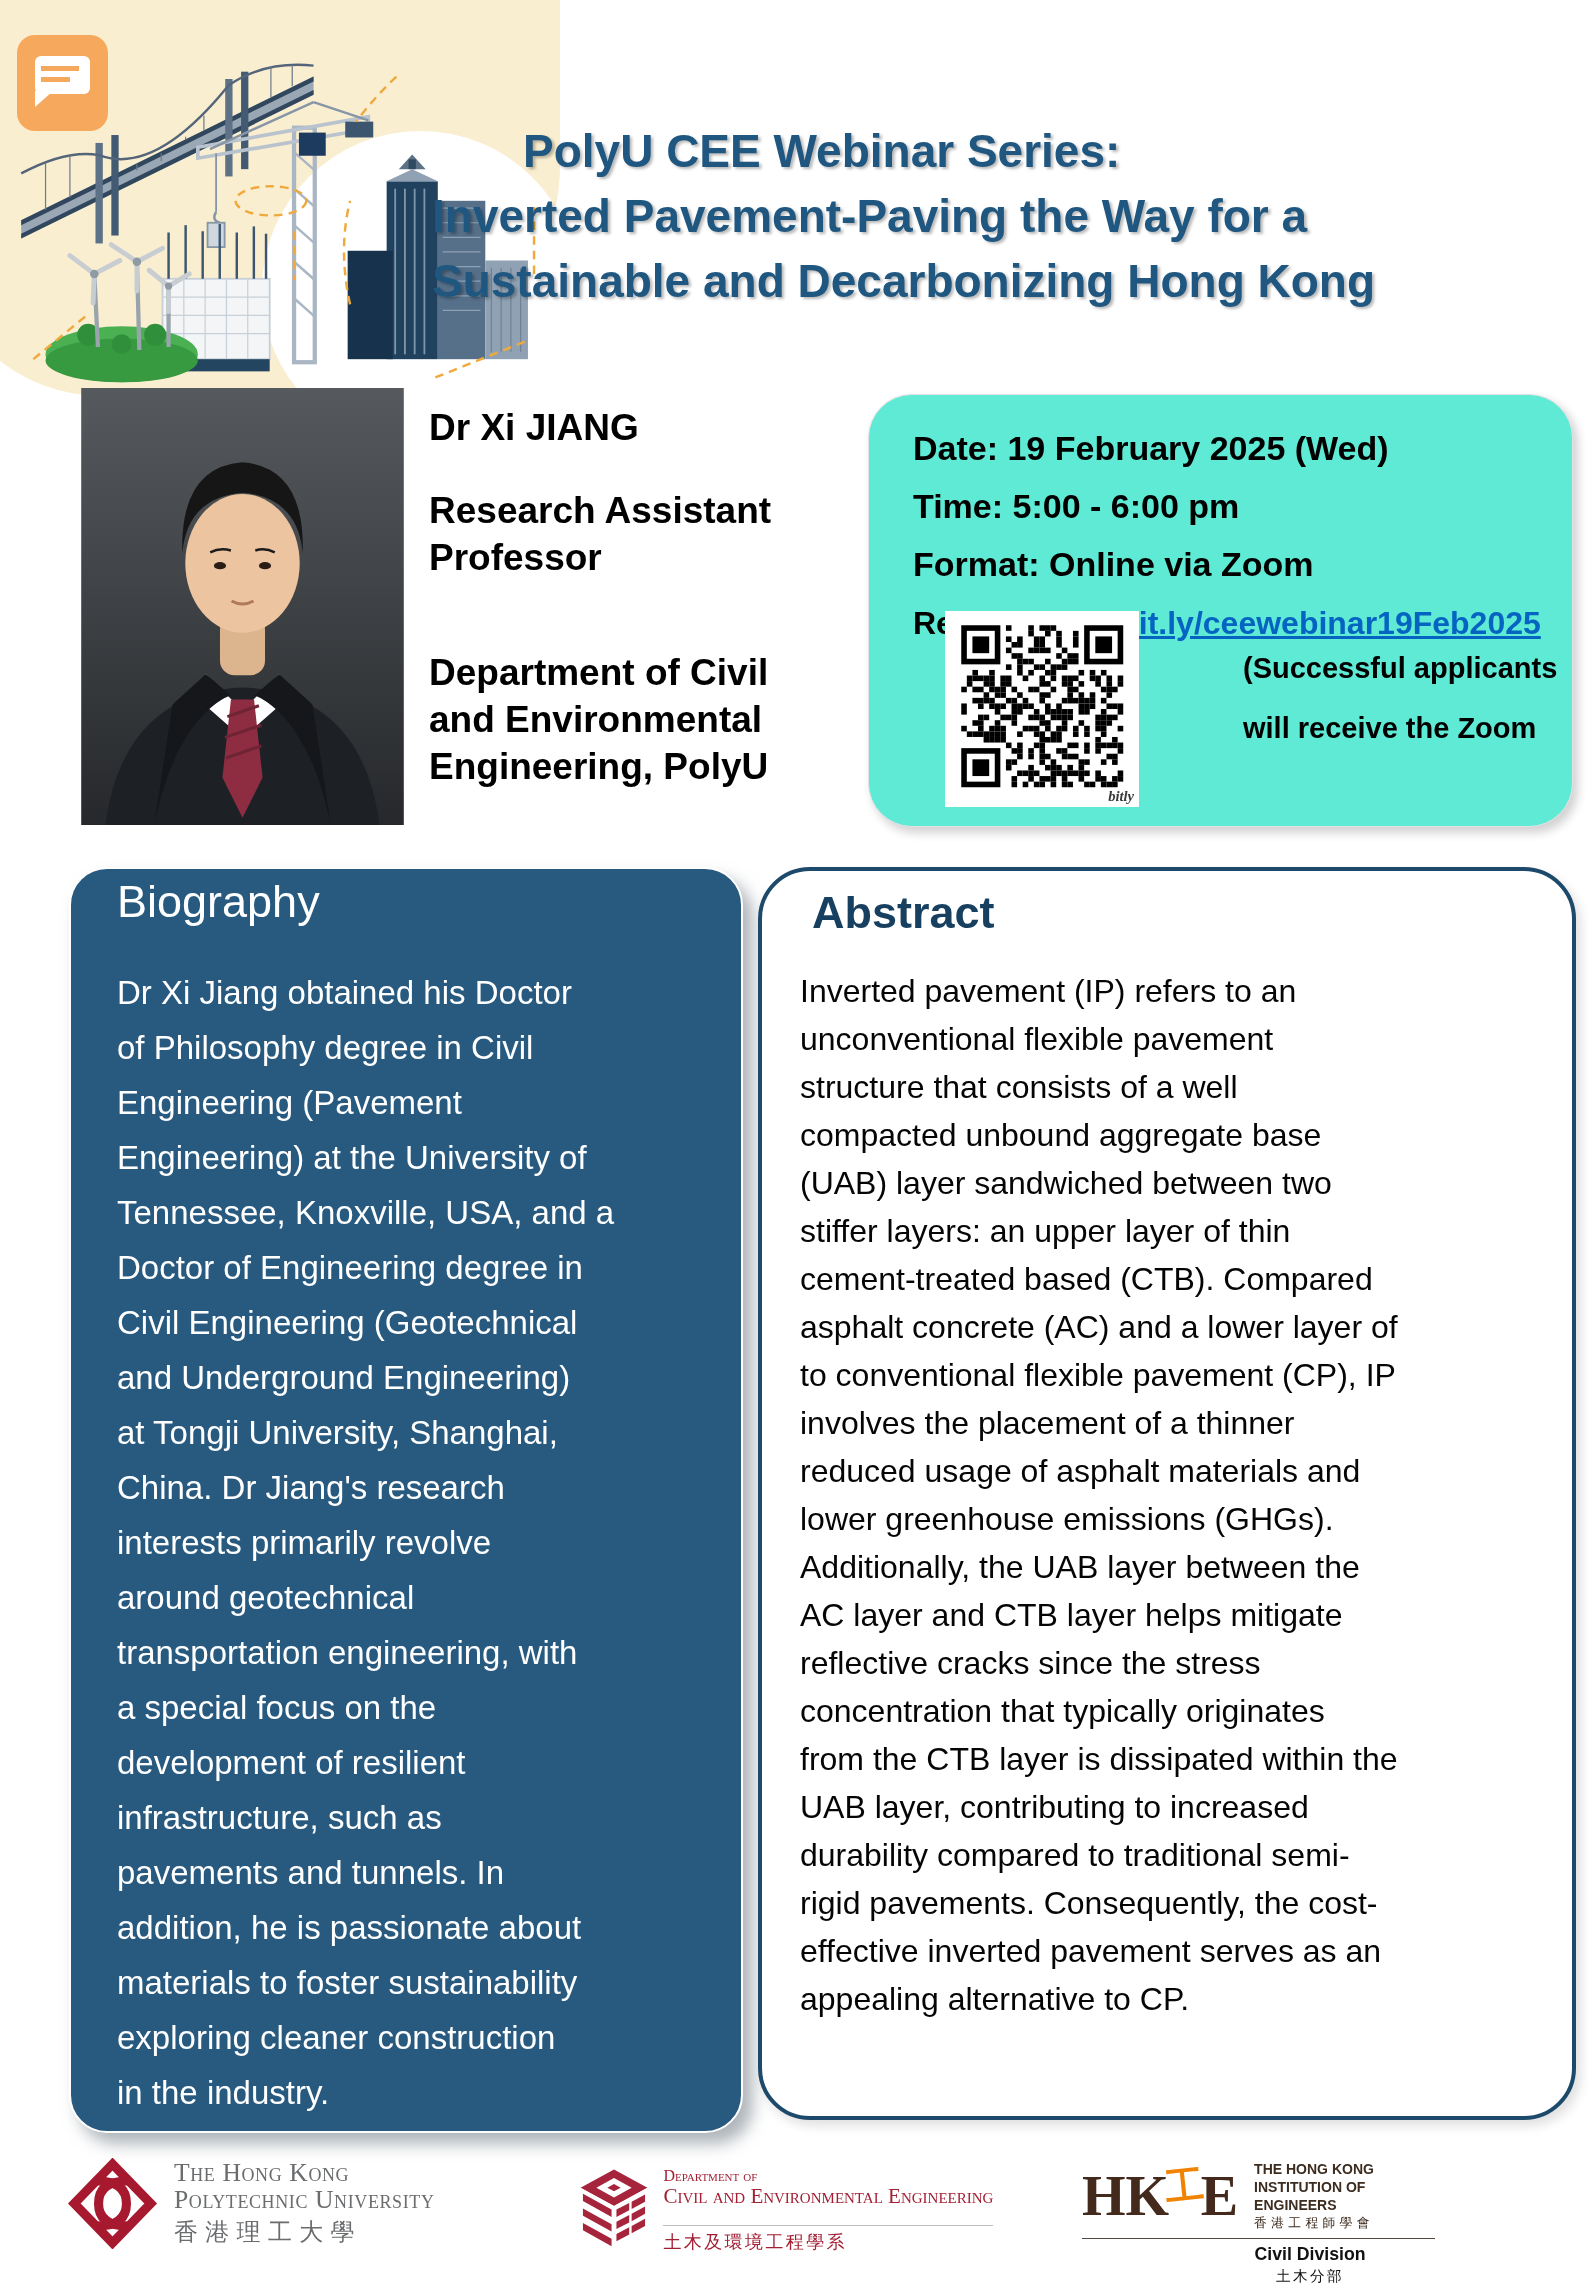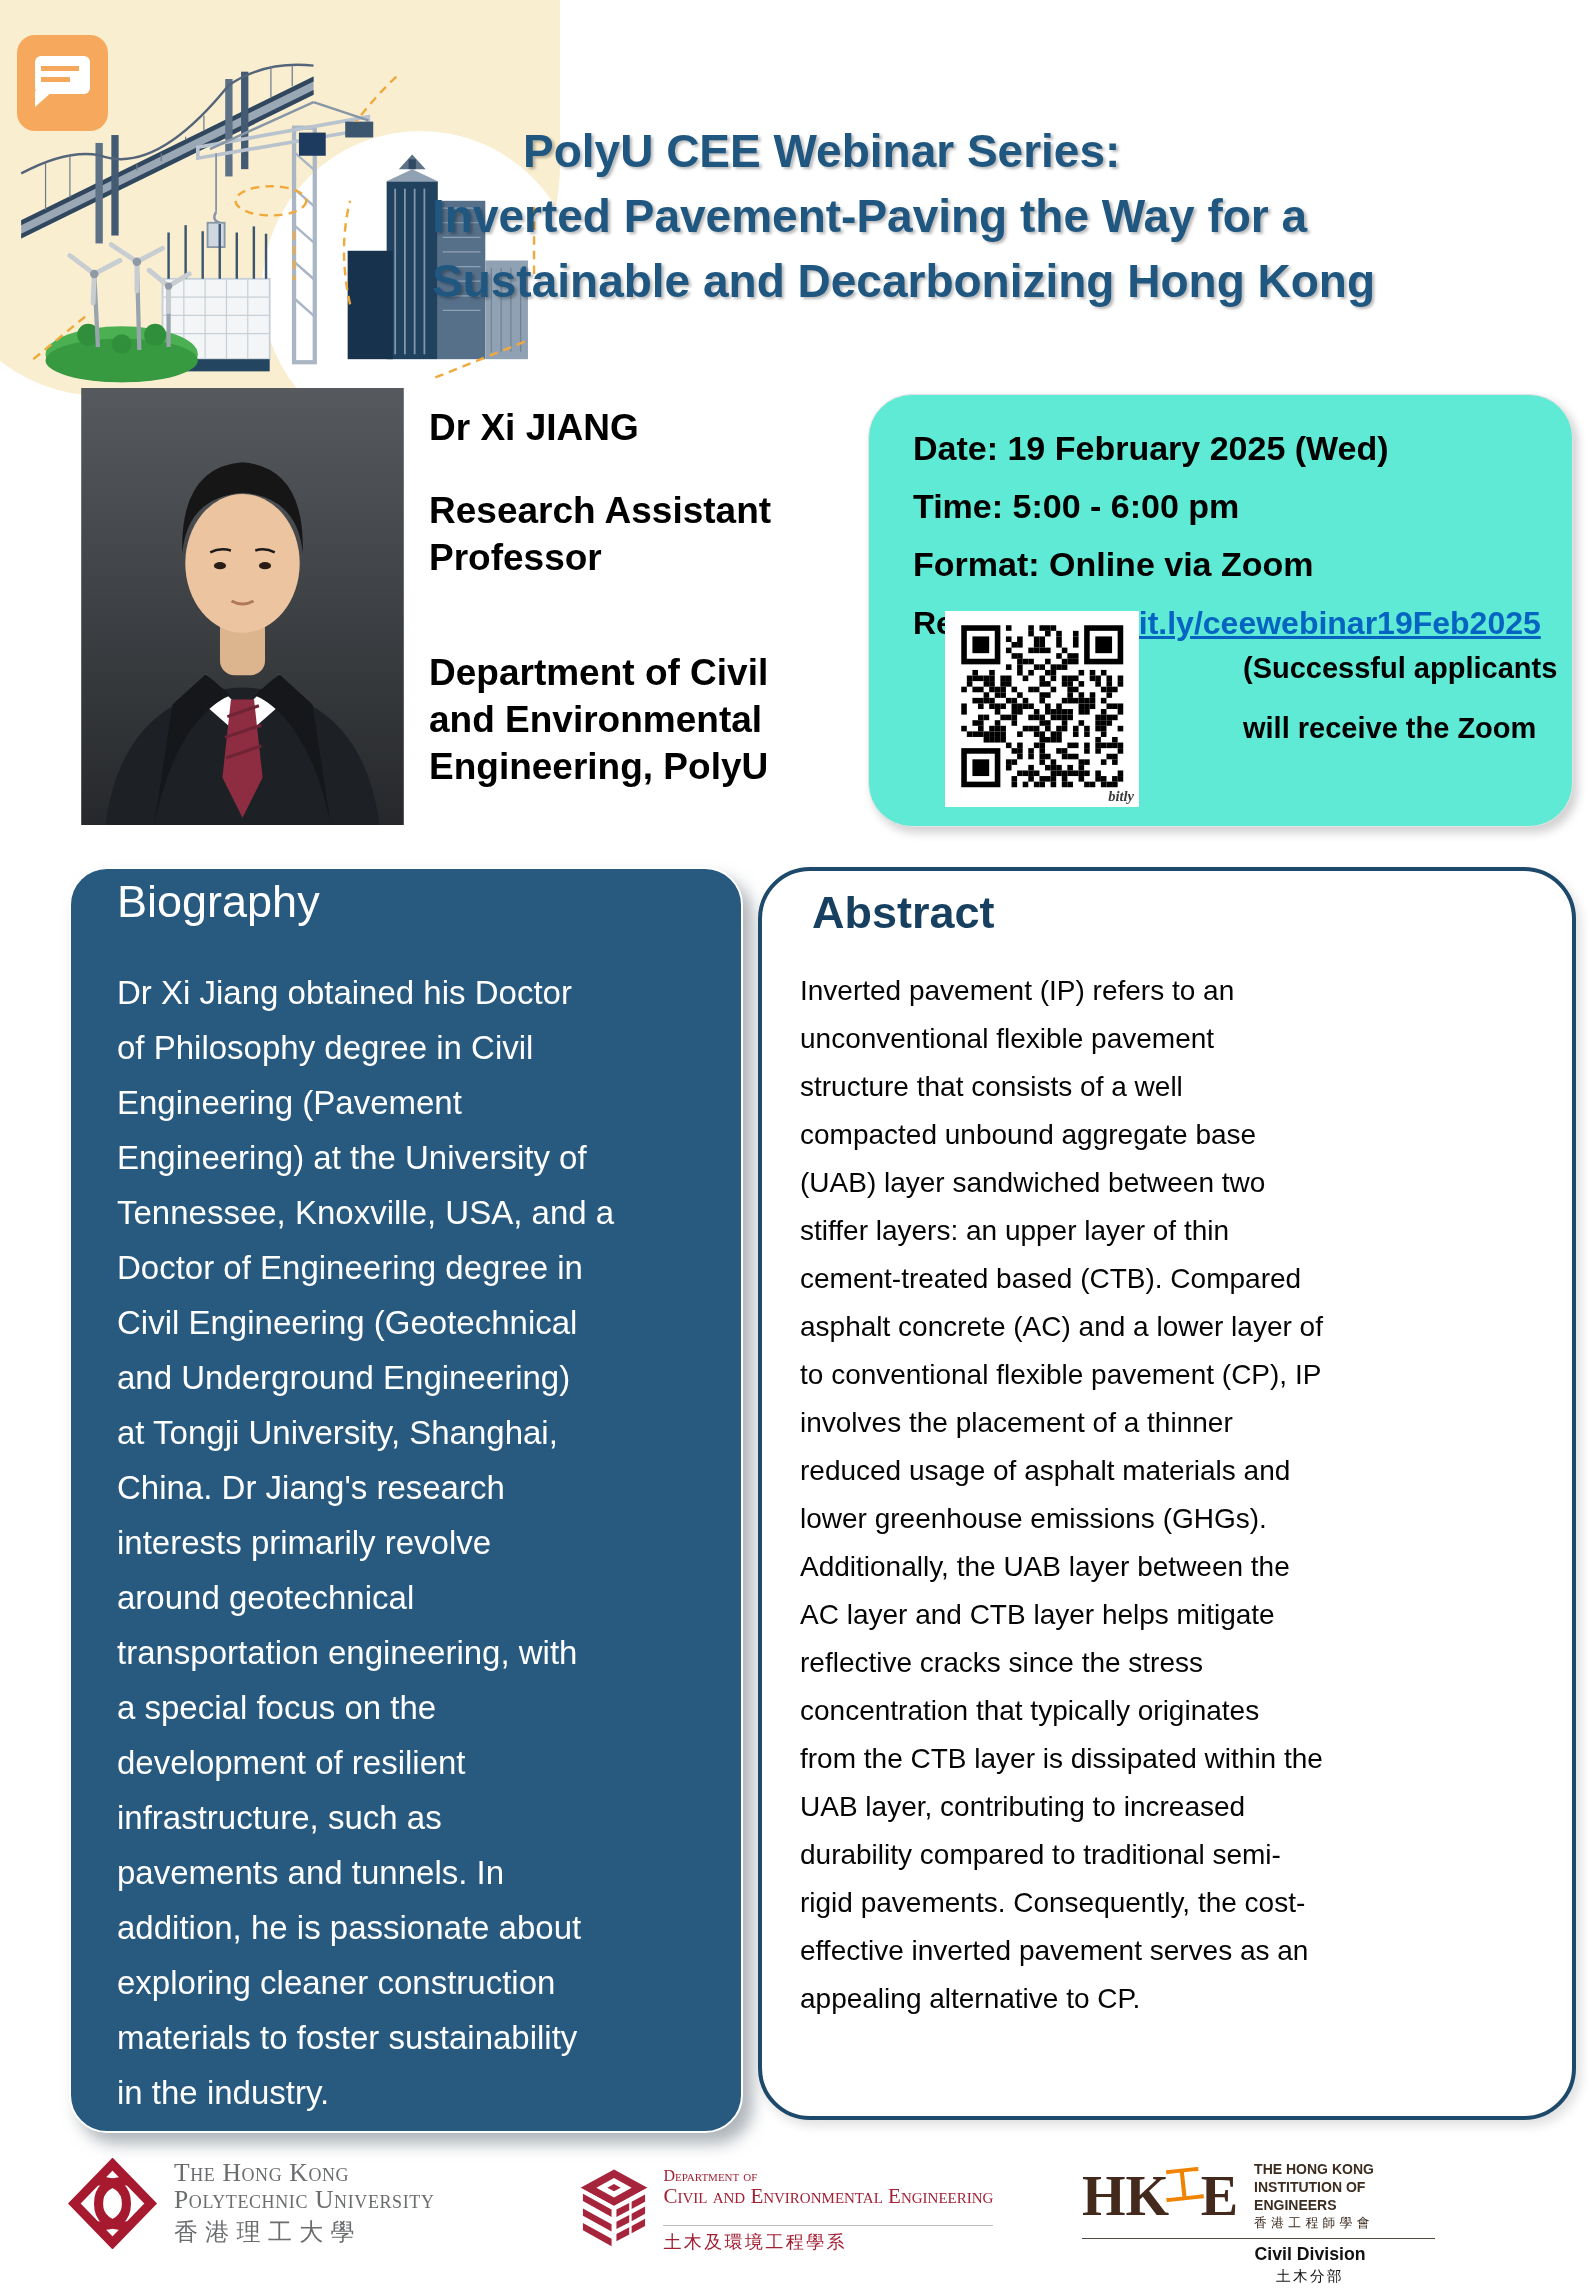--- a/index.html
+++ b/index.html
@@ -48,21 +48,21 @@
   
   .bio{position:absolute;left:69px;top:867px;width:670px;height:1262px;background:#285a80;
        border:2.4px solid #ffffff;border-radius:38px;box-shadow:9.7px 11px 16px rgba(110,120,130,0.55);}
   .bio h2{position:absolute;left:46px;top:7.3px;margin:0;font-size:45px;color:#ffffff;font-weight:normal;}
   .bio-body{position:absolute;left:46px;top:96px;font-size:33px;line-height:55px;color:#ffffff;}
 
   
   .abs{position:absolute;left:758px;top:867px;width:810px;height:1245px;background:#ffffff;
        border:4.3px solid #1d4a6b;border-radius:52px;box-shadow:4.9px 6px 11px rgba(0,0,0,0.12);}
   .abs h2{position:absolute;left:38px;top:3.7px;margin:12px;font-size:45px;color:#173f5f;font-weight:bold;}
-  .abs-body{position:absolute;left:38px;top:96px;font-size:28px;line-height:48px;color:#050505;}
+  .abs-body{position:absolute;left:38px;top:96px;font-size:32px;line-height:48px;color:#050505;}
 
   [data-bind-lines] > div{white-space:nowrap;}
 
   
   .footer-polyu{position:absolute;left:67px;top:2158px;display:flex;align-items:center;gap:16px;}
   .polyu-text{font-family:"Liberation Serif",serif;color:#6a6c6e;}
   .polyu-text .en{font-variant:small-caps;font-size:25.6px;line-height:27px;letter-spacing:0.6px;}
   .polyu-text .cn{font-size:24px;letter-spacing:7.3px;margin-top:3.7px;}
 
   .footer-cee{position:absolute;left:578px;top:2167px;display:flex;align-items:flex-start;gap:13.4px;}
@@ -615,22 +615,22 @@
         <div>at Tongji University, Shanghai,</div>
         <div>China. Dr Jiang's research</div>
         <div>interests primarily revolve</div>
         <div>around geotechnical</div>
         <div>transportation engineering, with</div>
         <div>a special focus on the</div>
         <div>development of resilient</div>
         <div>infrastructure, such as</div>
         <div>pavements and tunnels. In</div>
         <div>addition, he is passionate about</div>
+        <div>materials to foster sustainability</div>
         <div>exploring cleaner construction</div>
-        <div>materials to foster sustainability</div>
         <div>in the industry.</div>
       </div>
   </section>
 
   <section class="abs">
     <h2 data-bind="abstract.heading">Abstract</h2>
     <div class="abs-body" data-bind-lines="abstract.body_lines">
         <div>Inverted pavement (IP) refers to an</div>
         <div>unconventional flexible pavement</div>
         <div>structure that consists of a well</div>

